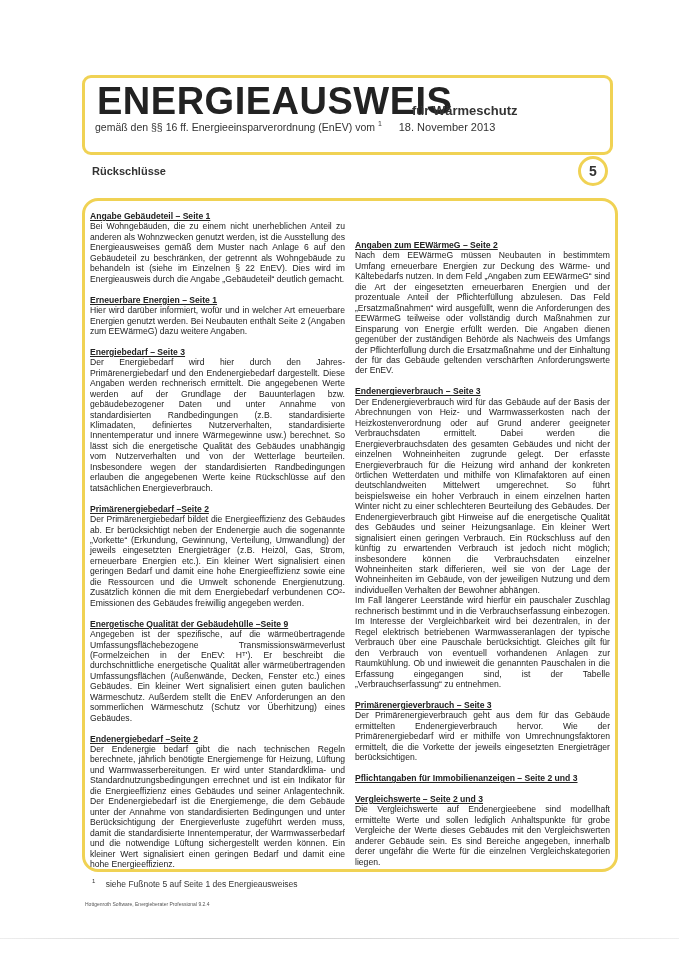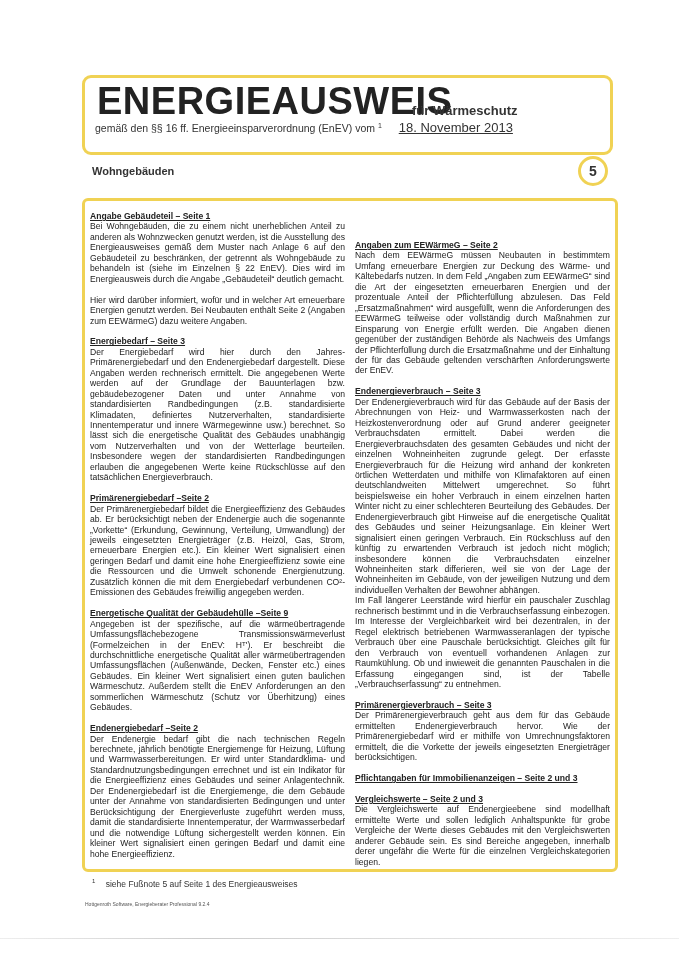--- a/index.html
+++ b/index.html
@@ -13,33 +13,33 @@
     position: absolute; left: 12px; top: 3px; font-size: 38px; font-weight: bold;
     letter-spacing: 0.5px; color: #222; line-height: 40px;
   }
   .subtitle-right {
     position: absolute; left: 327px; top: 25px; font-size: 13px; font-weight: bold; color: #333;
   }
   .law-line {
     position: absolute; left: 10px; top: 42px; font-size: 10.5px; color: #333; white-space: nowrap;
   }
   .law-line sup { font-size: 7px; }
-  .law-date { margin-left: 14px; font-size: 13px; text-decoration: underline; }
+  .law-date { margin-left: 14px; font-size: 11px; }
   .section-title {
     position: absolute; left: 92px; top: 165px; font-size: 11px; font-weight: bold; color: #333;
   }
   .page-circle {
     position: absolute; left: 578px; top: 156px; width: 30px; height: 30px;
     border: 3px solid #f0d254; border-radius: 50%; box-sizing: border-box;
     display: flex; align-items: center; justify-content: center;
     font-size: 14px; font-weight: bold; color: #333;
   }
   .content-box {
     position: absolute; left: 82px; top: 198px; width: 536px; height: 674px;
-    border: 3px solid #f0d254; border-radius: 6px; box-sizing: border-box;
+    border: 3px solid #f0d254; border-radius: 16px; box-sizing: border-box;
   }
   .col { position: absolute; top: 10px; width: 255px; font-size: 8.6px; line-height: 10.45px;
          text-align: justify; color: #222; }
   .col.left { left: 5px; }
   .col.right { left: 270px; margin-top: 29px; }
   .block { margin-bottom: 10.45px; }
   .block.tight { margin-bottom: 0; }
   .block h3 { margin: 0; font-size: 8.6px; font-weight: bold; text-decoration: underline; line-height: 10.45px; }
   .block p { margin: 0; }
   .footnote {
@@ -60,32 +60,33 @@
 <div class="header-box">
   <div class="title">ENERGIEAUSWEIS</div>
   <div class="subtitle-right">für Wärmeschutz</div>
   <div class="law-line">
     <span>gemäß den §§ 16 ff. Energieeinsparverordnung (EnEV) vom</span>
     <sup>1</sup>
     <span class="law-date">18. November 2013</span>
   </div>
 </div>
 
-<div class="section-title">Wohngebäuden</div>
+<div class="section-title">Rückschlüsse</div>
 <div class="page-circle">
   <span>5</span>
 </div>
 
 <div class="content-box">
   <div class="col left">
     <div class="block">
       <h3>Angabe Gebäudeteil – Seite 1</h3>
       <p>Bei Wohngebäuden, die zu einem nicht unerheblichen Anteil zu anderen als Wohnzwecken genutzt werden, ist die Ausstellung des Energieausweises gemäß dem Muster nach Anlage 6 auf den Gebäudeteil zu beschränken, der getrennt als Wohngebäude zu behandeln ist (siehe im Einzelnen § 22 EnEV). Dies wird im Energieausweis durch die Angabe „Gebäudeteil“ deutlich gemacht.</p>
     </div>
     <div class="block">
+      <h3>Erneuerbare Energien – Seite 1</h3>
       <p>Hier wird darüber informiert, wofür und in welcher Art erneuerbare Energien genutzt werden. Bei Neubauten enthält Seite 2 (Angaben zum EEWärmeG) dazu weitere Angaben.</p>
     </div>
     <div class="block">
       <h3>Energiebedarf – Seite 3</h3>
       <p>Der Energiebedarf wird hier durch den Jahres-Primärenergiebedarf und den Endenergiebedarf dargestellt. Diese Angaben werden rechnerisch ermittelt. Die angegebenen Werte werden auf der Grundlage der Bauunterlagen bzw. gebäudebezogener Daten und unter Annahme von standardisierten Randbedingungen (z.B. standardisierte Klimadaten, definiertes Nutzerverhalten, standardisierte Innentemperatur und innere Wärmegewinne usw.) berechnet. So lässt sich die energetische Qualität des Gebäudes unabhängig vom Nutzerverhalten und von der Wetterlage beurteilen. Insbesondere wegen der standardisierten Randbedingungen erlauben die angegebenen Werte keine Rückschlüsse auf den tatsächlichen Energieverbrauch.</p>
     </div>
     <div class="block">
       <h3>Primärenergiebedarf –Seite 2</h3>
       <p>Der Primärenergiebedarf bildet die Energieeffizienz des Gebäudes ab. Er berücksichtigt neben der Endenergie auch die sogenannte „Vorkette“ (Erkundung, Gewinnung, Verteilung, Umwandlung) der jeweils eingesetzten Energieträger (z.B. Heizöl, Gas, Strom, erneuerbare Energien etc.). Ein kleiner Wert signalisiert einen geringen Bedarf und damit eine hohe Energieeffizienz sowie eine die Ressourcen und die Umwelt schonende Energienutzung. Zusätzlich können die mit dem Energiebedarf verbundenen CO²-Emissionen des Gebäudes freiwillig angegeben werden.</p>
     </div>

